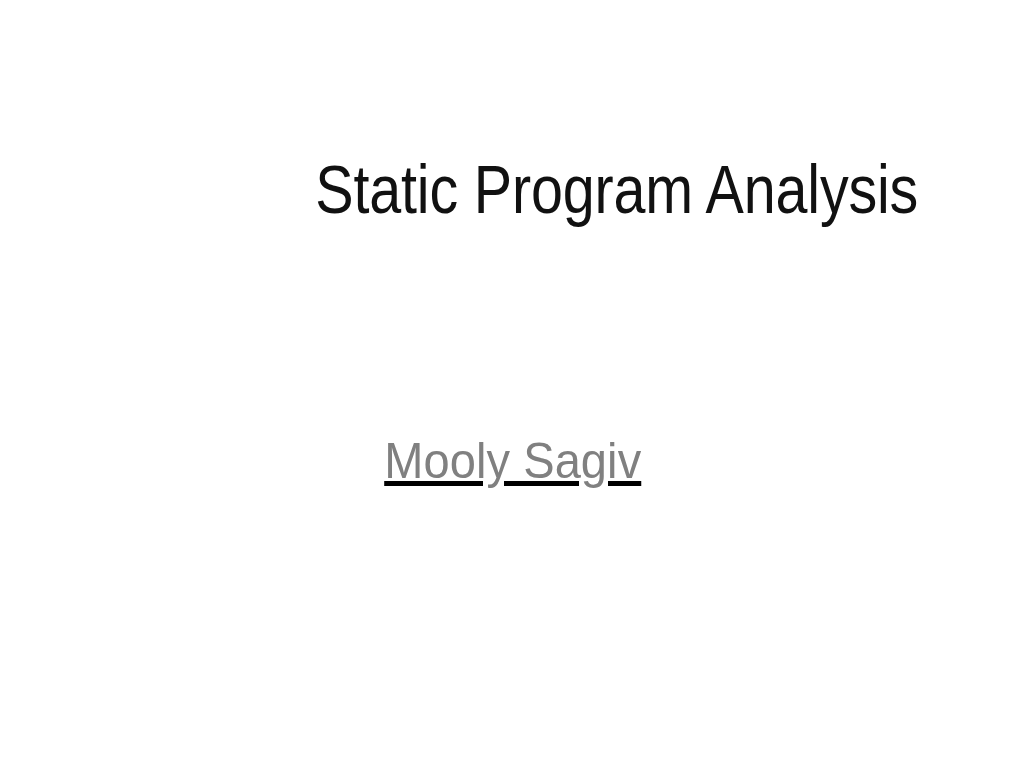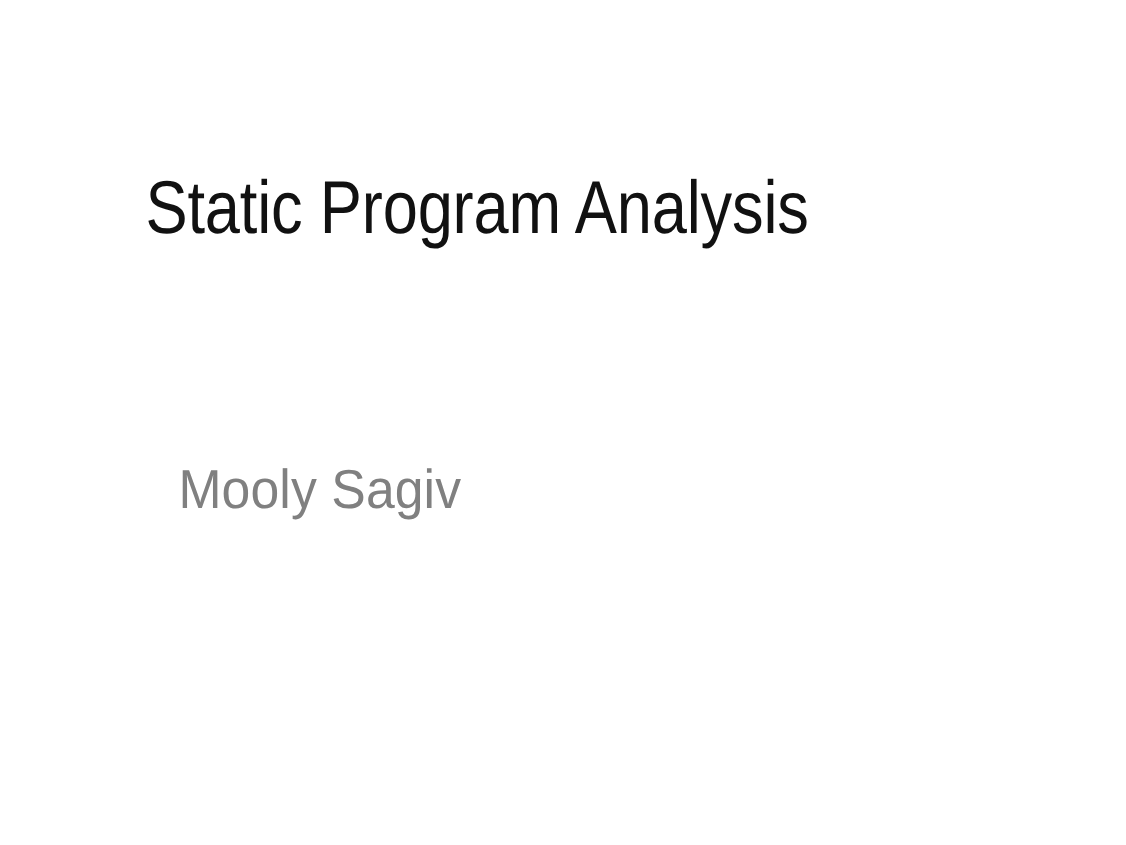--- a/index.html
+++ b/index.html
@@ -25,21 +25,21 @@
 
   
   .title-placeholder {
     position: absolute;
     left: 77px;
     top: 150px;
     width: 896px;
     height: 120px;
     display: flex;
     align-items: flex-start;
-    justify-content: flex-start;
+    justify-content: flex-end;
   }
 
   .slide-title {
     margin: 0;
     font-family: "Liberation Sans Narrow", "Liberation Sans", "DejaVu Sans Condensed", sans-serif;
     font-stretch: condensed;
     font-size: 68px;
     line-height: 1.16;
     font-weight: 400;
     letter-spacing: -0.2px;
@@ -47,25 +47,27 @@
     white-space: nowrap;
     text-align: center;
     transform: scaleX(0.845);
     transform-origin: center top;
   }
 
   
   .subtitle-placeholder {
     position: absolute;
     left: 154px;
-    top: 416px;
+    top: 432px;
     width: 717px;
     height: 90px;
     display: flex;
     align-items: flex-start;
+    justify-content: center;
+    text-decoration: underline;
   }
 
   .slide-subtitle {
     margin: 0;
     font-family: "Liberation Sans", sans-serif;
     font-size: 50px;
     line-height: 1.18;
     font-weight: 400;
     letter-spacing: 0.1px;
     color: #808080;

